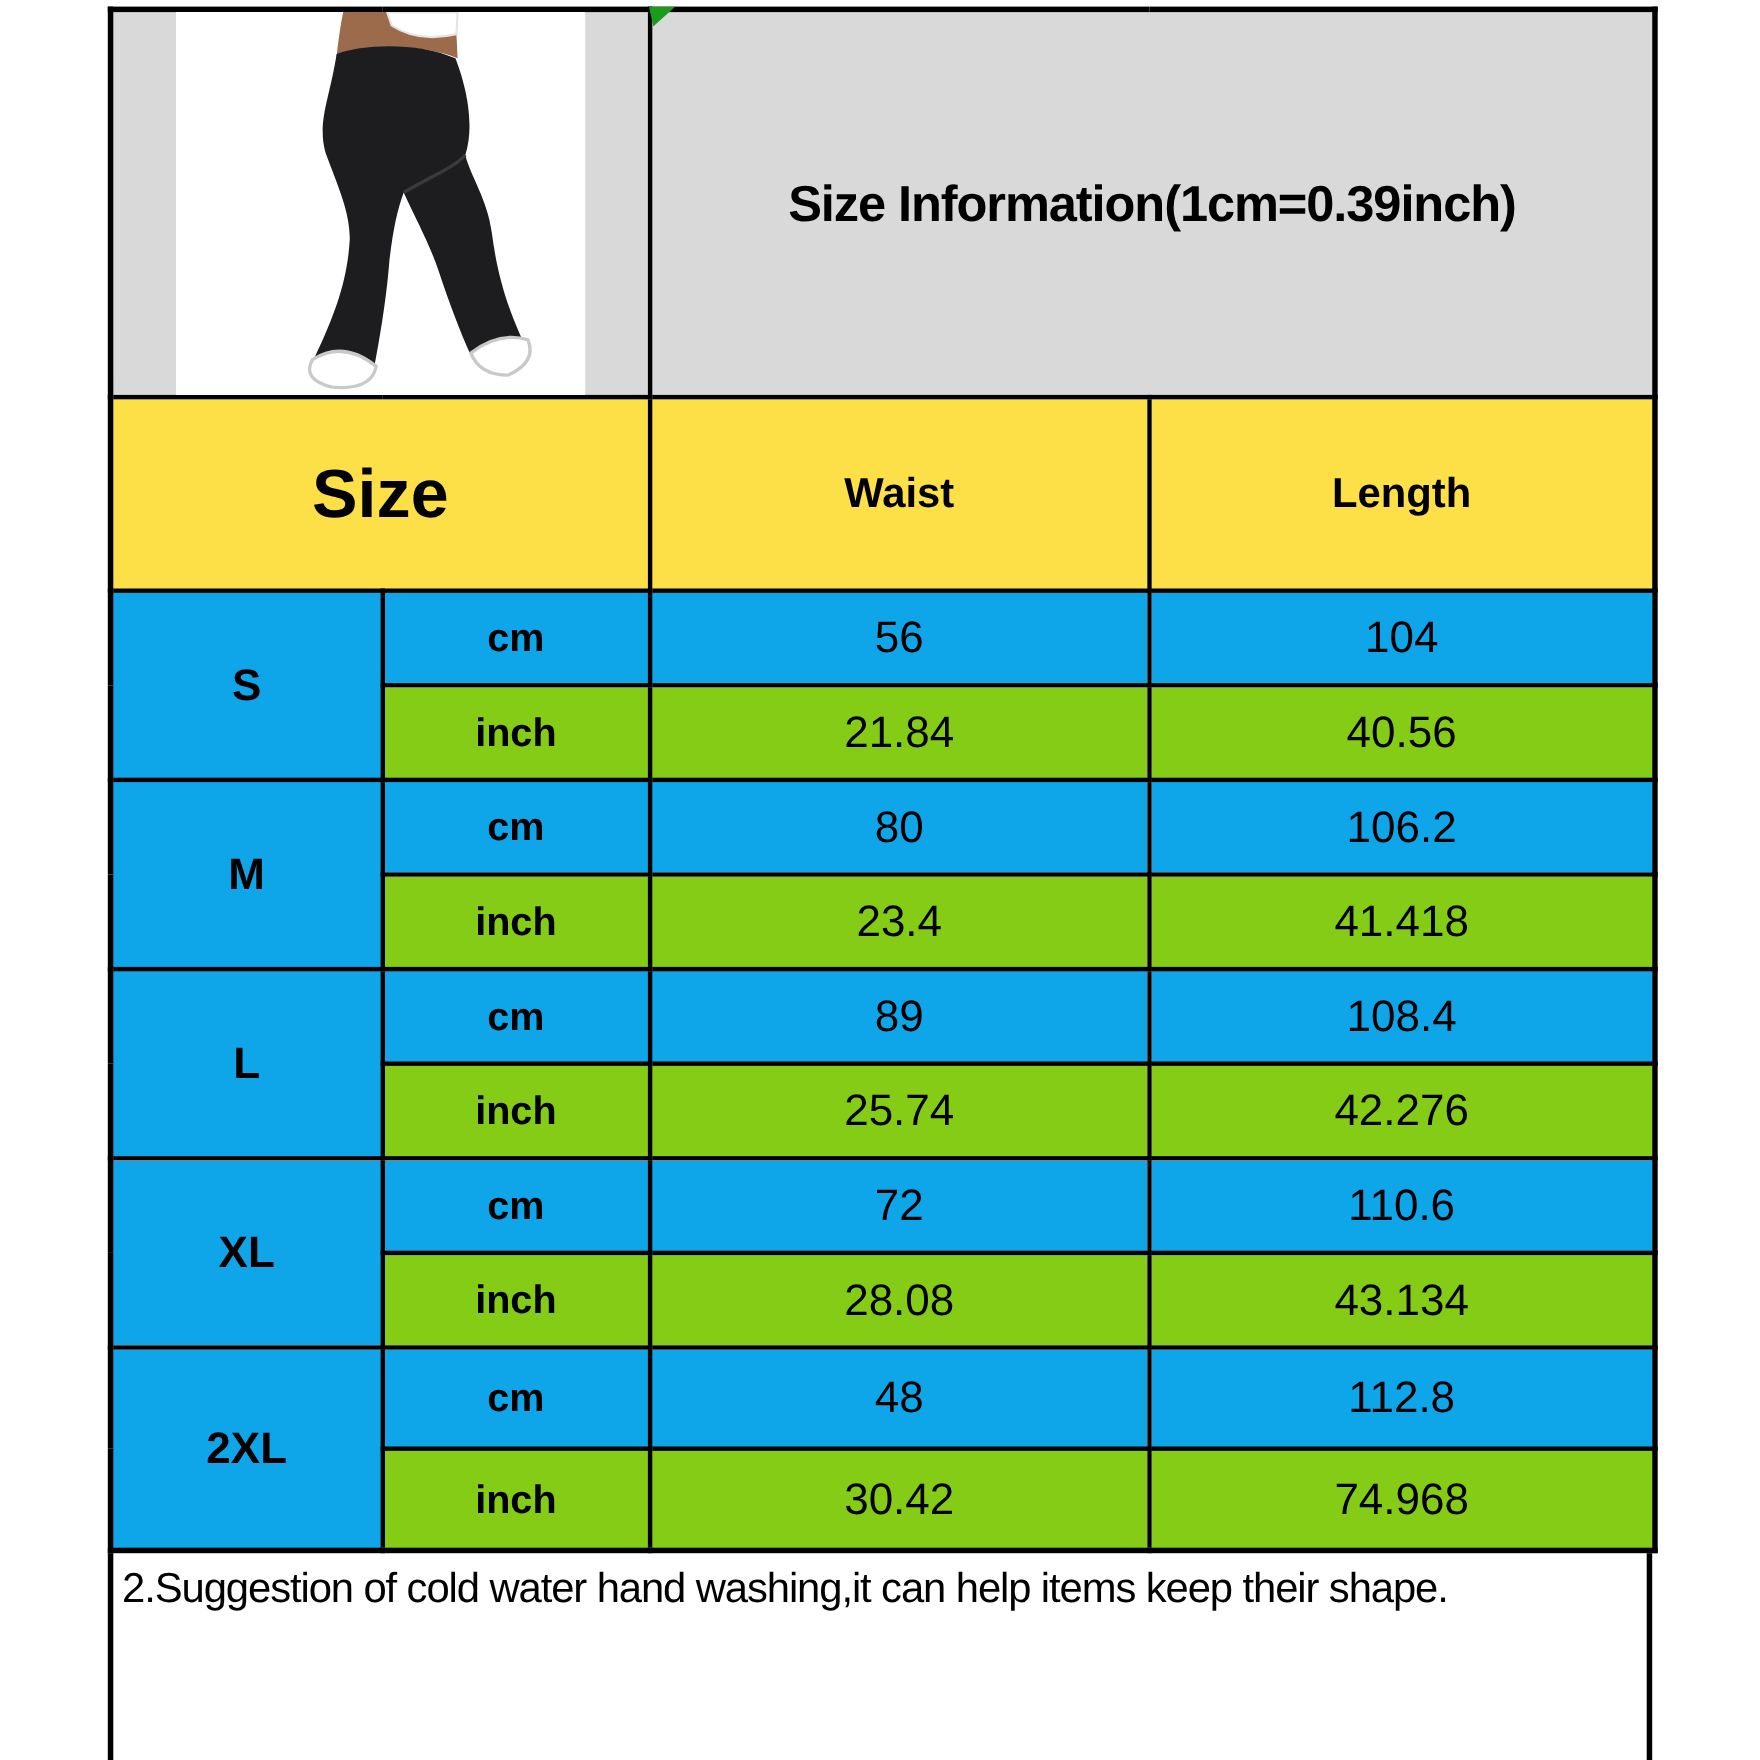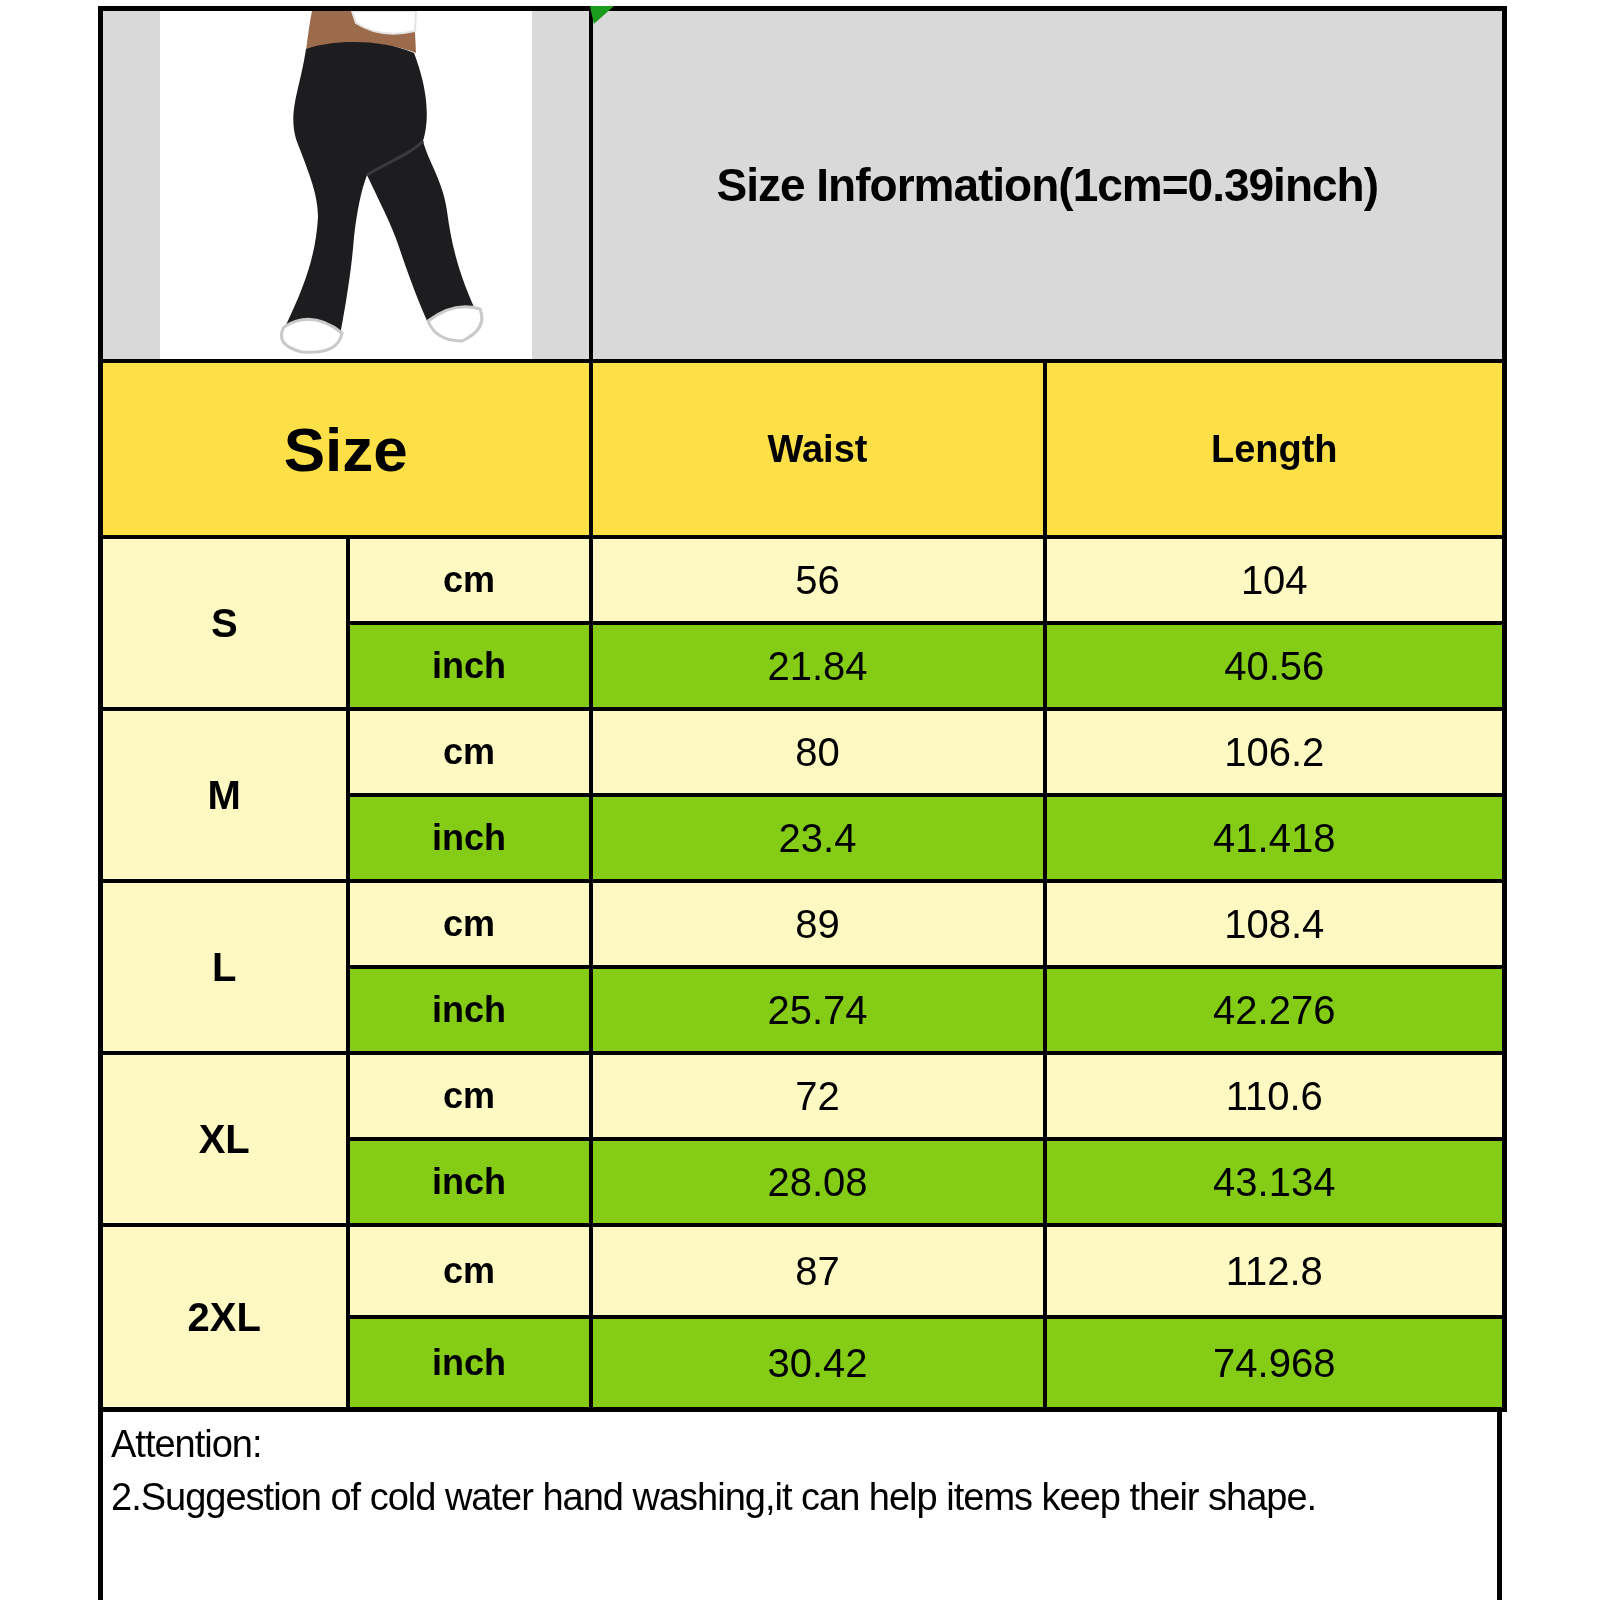--- a/index.html
+++ b/index.html
@@ -59,21 +59,21 @@
   }
   .size-header { font-size: 62px; font-weight: bold; }
   .col-header  { font-size: 38px; font-weight: bold; margin-left: 28px; }
 
   
   .size-cell {
     background: #c8c5c6;
     font-size: 40px;
     font-weight: bold;
   }
-  .cm-row td   { height: 82px; background: #fef9c3; }
+  .cm-row td   { height: 82px; background: #0ea5e9; }
   .inch-row td { height: 82px; background: #84cc16; }
   .cm-row.tall td, .inch-row.tall td { height: 88px; }
   .unit-cell { font-size: 36px; font-weight: bold; }
   .val-cell  { font-size: 40px; font-weight: normal; }
 
   
   .green-marker {
     position: absolute;
     top: 6px;
     left: 590px;
@@ -202,29 +202,28 @@
     </tr>
     <tr class="inch-row">
       <td class="unit-cell">inch</td>
       <td class="val-cell">28.08</td>
       <td class="val-cell">43.134</td>
     </tr>
 
     <tr class="cm-row tall">
       <td class="size-cell" rowspan="2">2XL</td>
       <td class="unit-cell">cm</td>
-      <td class="val-cell">87</td>
+      <td class="val-cell">48</td>
       <td class="val-cell">112.8</td>
     </tr>
     <tr class="inch-row tall">
       <td class="unit-cell">inch</td>
       <td class="val-cell">30.42</td>
       <td class="val-cell">74.968</td>
     </tr>
   </tbody>
     </table>
 
   <div class="attention">
-    <div>Attention:</div>
     <div>2.Suggestion of cold water hand washing,it can help items keep their shape.</div>
   </div>
 
 </div>
 
 </body></html>

